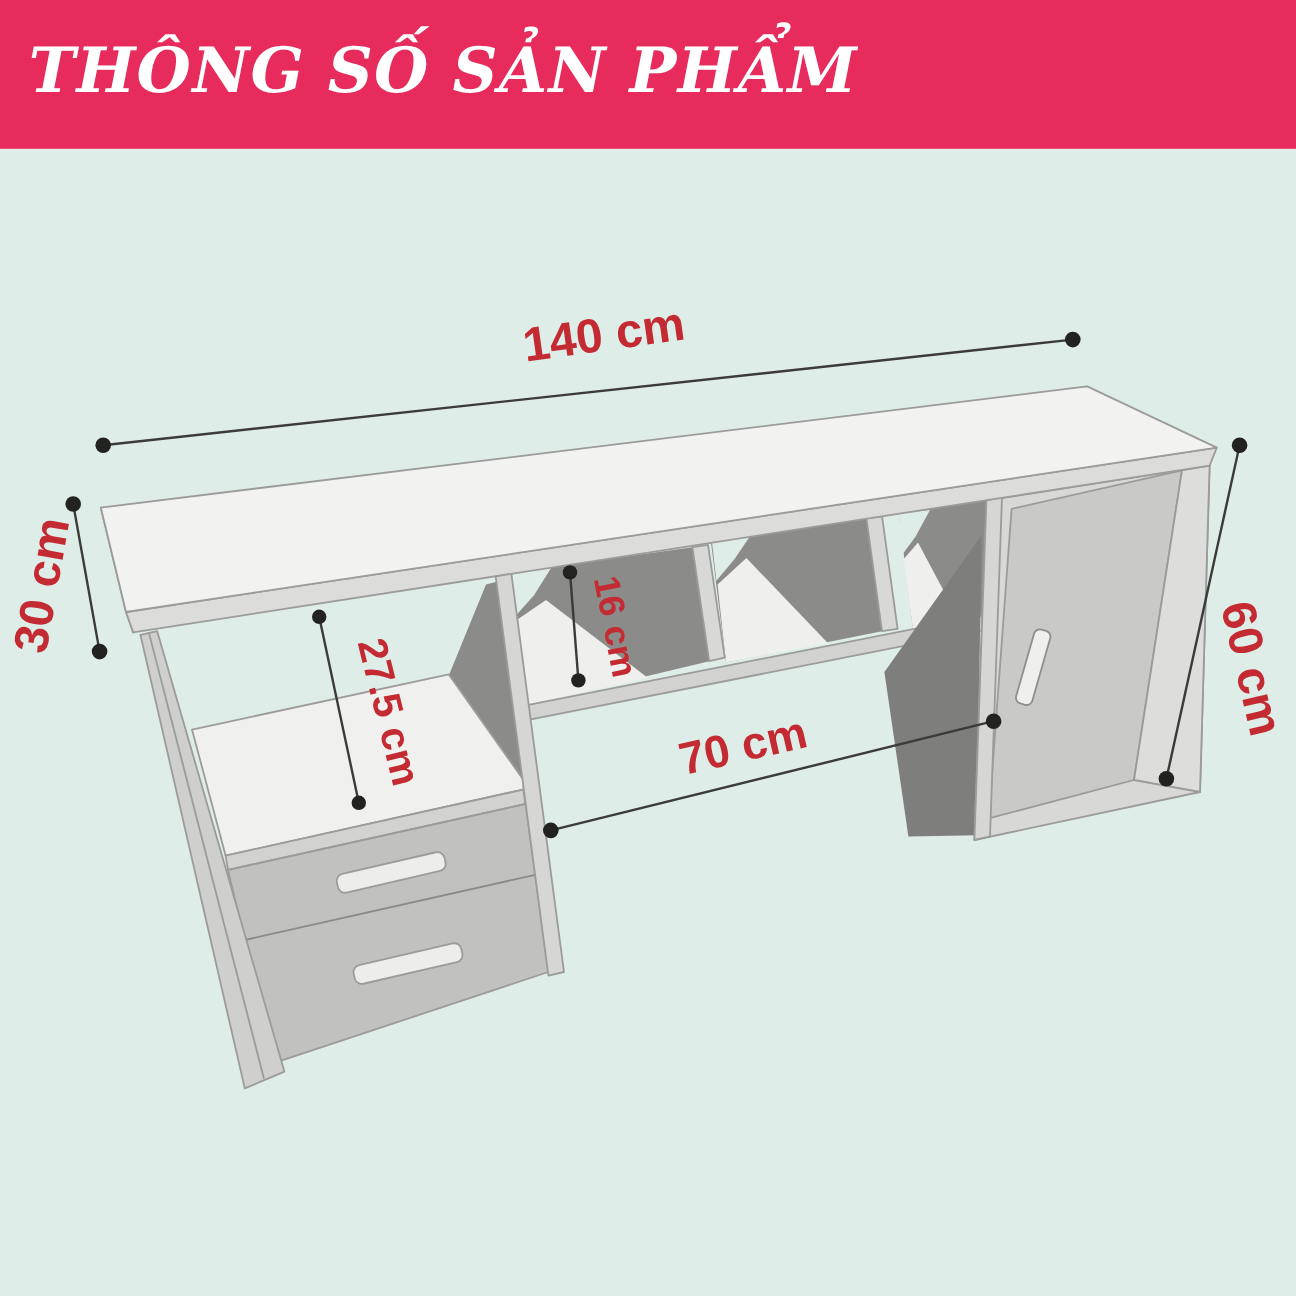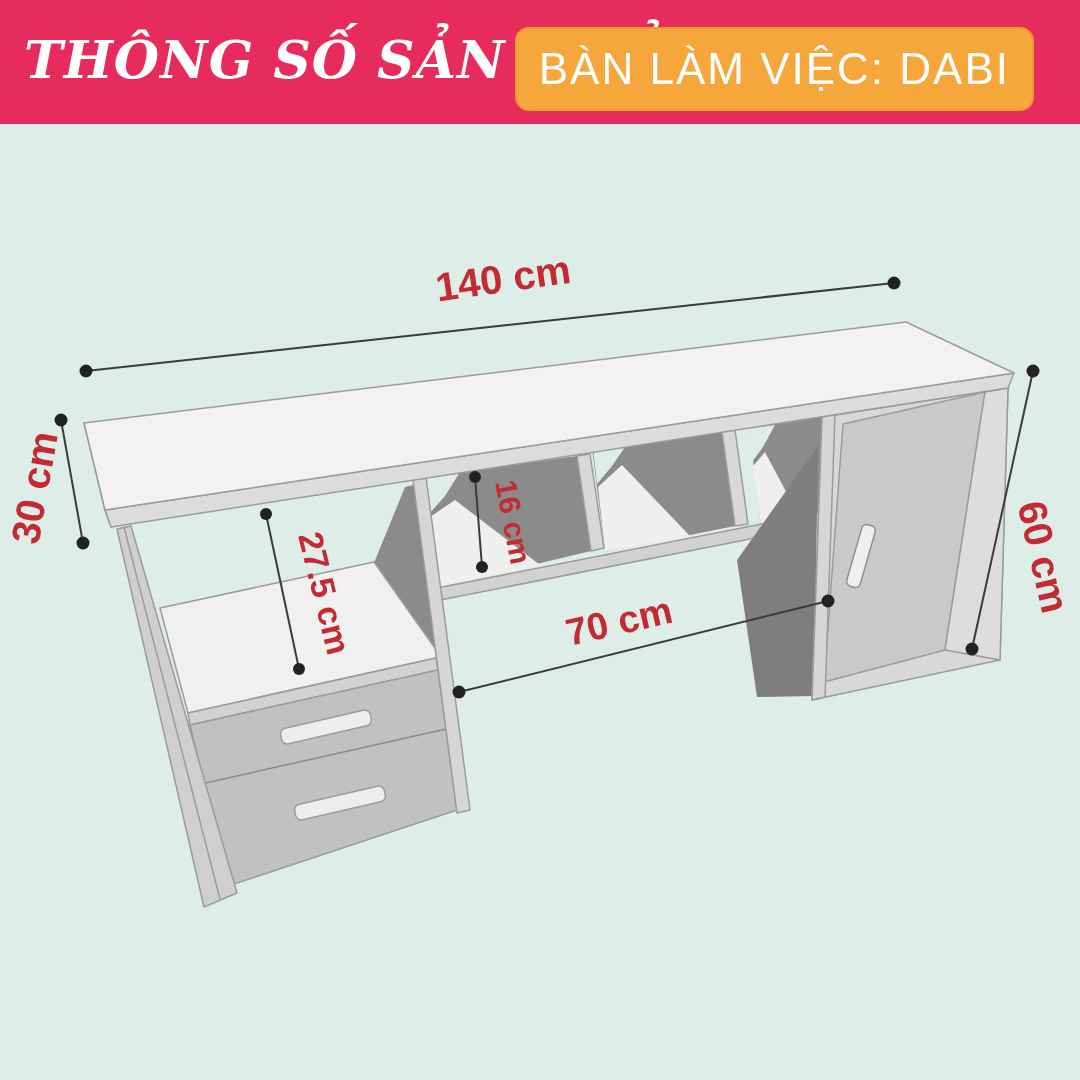--- a/index.html
+++ b/index.html
@@ -38,21 +38,20 @@
   .dim40{font-size:40px;}
   .dim38{font-size:38px;}
   .dim34{font-size:34px;}
   .dim30{font-size:30px;}
 </style>
 </head>
 <body>
 
 <div class="header">
   <div class="title">THÔNG SỐ SẢN PHẨM</div>
-  <div class="badge">BÀN LÀM VIỆC: DABI</div>
 </div>
 
 <div class="stage">
 <svg width="1080" height="1080" viewBox="0 0 1080 1080">
 
   <g>
     <polygon class="noline" fill="#8B8B89" points="426,477 577,456 591,551 432,589"></polygon>
     <polygon class="noline" fill="#DFEDE9" points="426,477 460,472 445,496 429,514"></polygon>
     <polygon class="noline" fill="#EFEFED" points="430,517 432,589 540,565 455,500"></polygon>
   </g>

